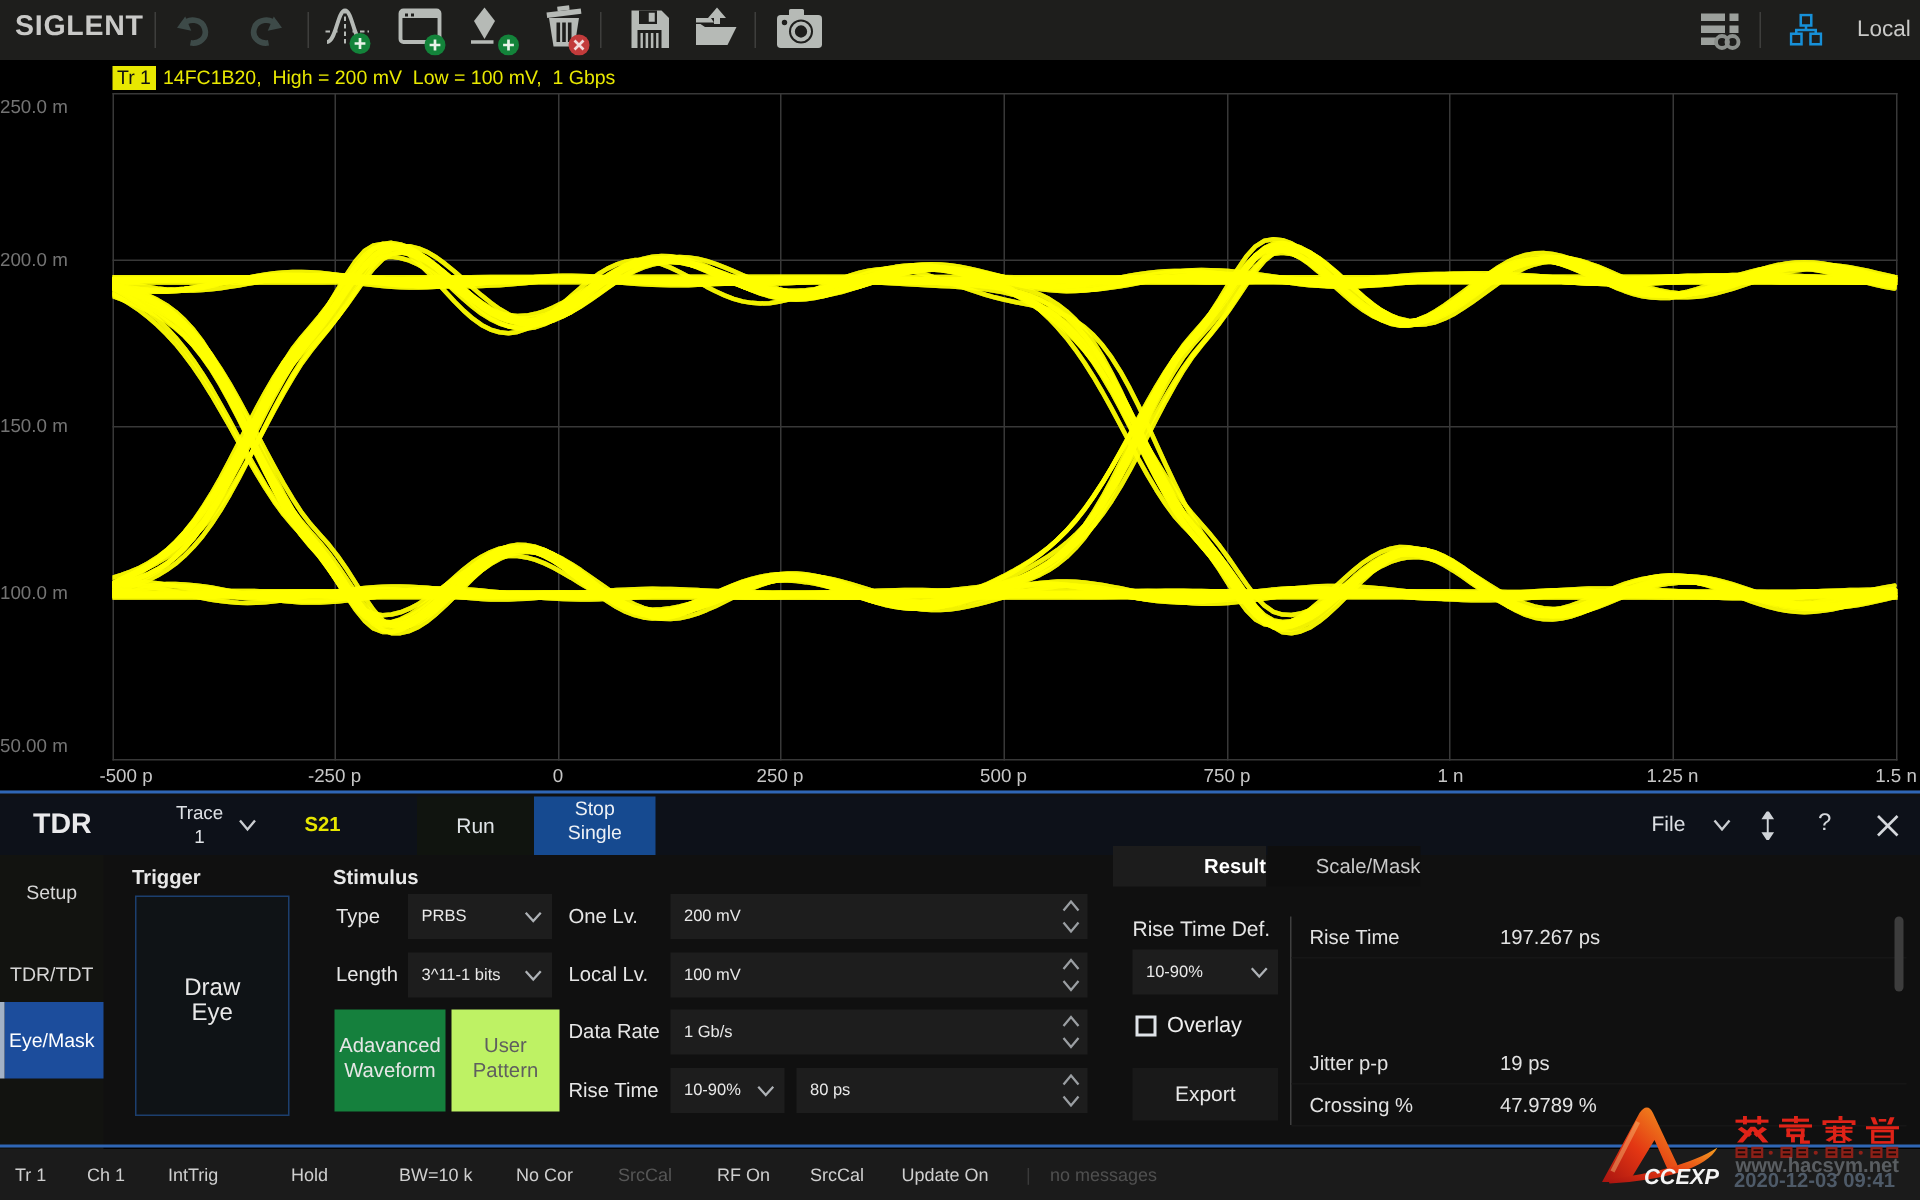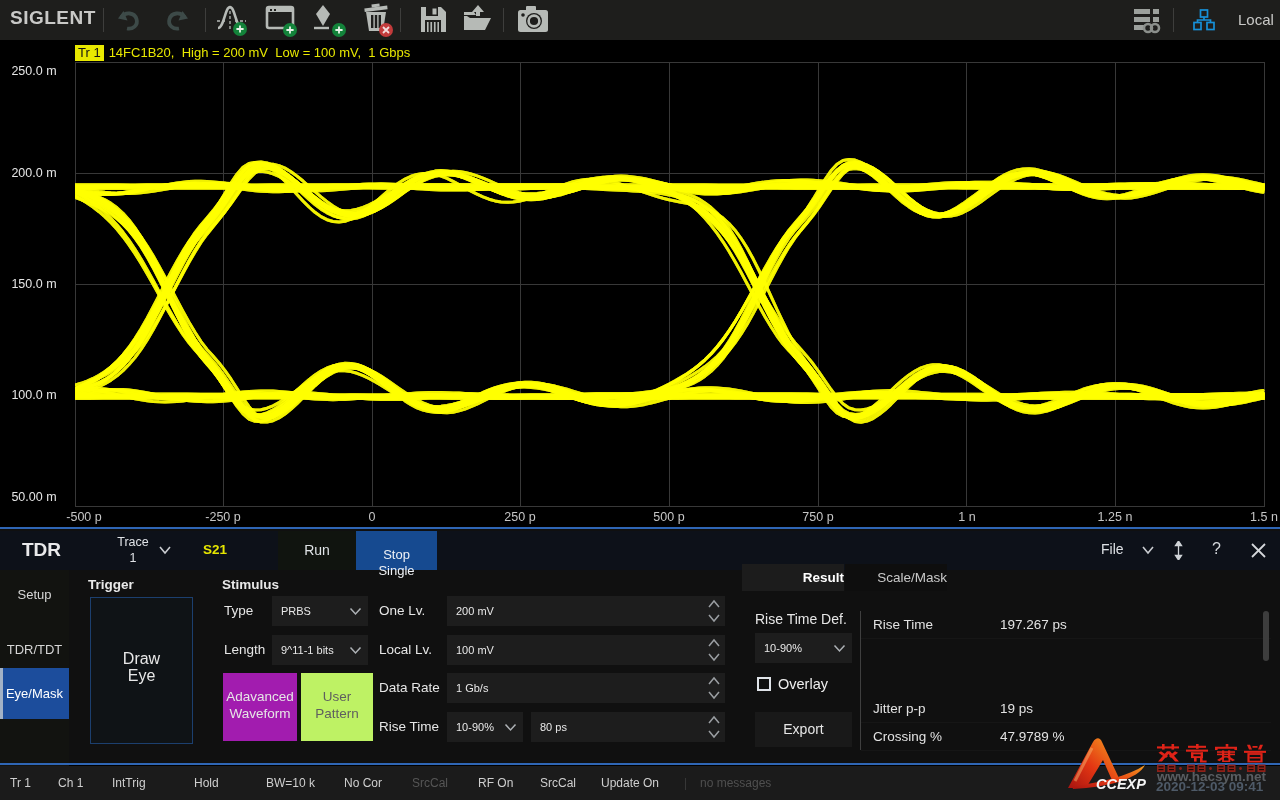--- a/index.html
+++ b/index.html
@@ -5,48 +5,48 @@
 #root{position:relative;width:1280px;height:800px}
 .abs{position:absolute}
 
 #tbar{position:absolute;left:0;top:0;width:1280px;height:40px;background:#1e1e1c}
 #tbar .sep{position:absolute;top:8px;width:1px;height:24px;background:#3e3e3c}
 .logo{position:absolute;left:10px;top:7px;font-size:19px;font-weight:bold;color:#c9c9c7;letter-spacing:0.5px}
 .ico{position:absolute;top:2px}
 #tbar .local{position:absolute;left:1238px;top:11px;font-size:15px;color:#c9c9c7}
 
 #graph{position:absolute;left:0;top:40px;width:1280px;height:487px;background:#000}
-.ylab{position:absolute;width:68px;text-align:center;font-size:12.5px;color:#e5e5e5}
+.ylab{position:absolute;width:68px;text-align:left;font-size:12.5px;color:#737373}
 .xlab{position:absolute;top:470px;width:80px;text-align:center;font-size:12.5px;color:#c6c6c6}
 #tr1{position:absolute;left:75px;top:3px;height:16px}
 #tr1 .tag{display:inline-block;background:#e8e800;color:#111;font-size:13px;padding:0 3px;height:16px;line-height:16px}
 #tr1 .txt{display:inline-block;color:#e8e800;font-size:13px;margin-left:5px;height:16px;line-height:16px}
 
 #panel{position:absolute;left:0;top:527px;width:1280px;height:238px;background:#101010;border-top:2px solid #2f66b5}
 #ptop{position:absolute;left:0;top:2px;width:1280px;height:39px;background:#0d1119}
 #ptop .tdr{position:absolute;left:22px;top:8px;font-size:19px;font-weight:bold;color:#e9e9eb}
 #ptop .trace{position:absolute;left:100px;top:3px;width:66px;text-align:center;font-size:12.5px;color:#dfe2e6;line-height:16px}
 #ptop .s21{position:absolute;left:203px;top:11px;font-size:13.5px;font-weight:bold;color:#e6e600}
 #ptop .run{position:absolute;left:278px;top:0;width:78px;height:39px;background:#10140f;color:#dfe3e6;font-size:14px;text-align:center;line-height:39px}
-#ptop .stop{position:absolute;left:356px;top:0;width:81px;height:39px;background:#164a90;color:#eef1f5;font-size:13px;text-align:center;line-height:16px;padding-top:16px}
+#ptop .stop{position:absolute;left:356px;top:0;width:81px;height:39px;background:#164a90;color:#eef1f5;font-size:13px;text-align:center;line-height:16px;padding-top:0}
 #ptop .file{position:absolute;left:1101px;top:10px;font-size:14px;color:#dde0e4}
 #ptop .qm{position:absolute;left:1212px;top:9px;font-size:16px;color:#d5d8dc}
 
 #sbar{position:absolute;left:0;top:41px;width:69px;height:195px;background:#121310}
 #sbar .it{position:absolute;left:0;width:69px;text-align:center;font-size:13px;color:#d6d6d6}
 #sbar .act{position:absolute;left:3px;top:98px;width:66px;height:51px;background:#1c4d9c}
 #sbar .bar{position:absolute;left:0;top:98px;width:3px;height:51px;background:#a3b2c6}
 
 .h6{position:absolute;font-size:13.5px;font-weight:bold;color:#e8e8e8}
 #trigbox{position:absolute;left:90px;top:597px;width:103px;height:147px;background:#0f1316;border:1px solid #1c3f6e;color:#e8e8e8;font-size:16px;text-align:center;line-height:17px}
 #trigbox span{display:block;margin-top:52px}
 .lab{position:absolute;font-size:13.5px;color:#e6e6e6}
 .box{position:absolute;height:30px;background:#1d1d1d;color:#e8e8e8;font-size:11px;line-height:30px}
 .box .t{padding-left:9px}
-.gbtn{position:absolute;background:#a21caf;color:#e6e6e6;font-size:13.5px;text-align:center}
+.gbtn{position:absolute;background:#15803d;color:#e6e6e6;font-size:13.5px;text-align:center}
 
 .tab{position:absolute;top:564px;height:27px;font-size:13.5px;text-align:right;line-height:27px}
 #rtab{left:742px;width:102px;background:#1c1c1c;color:#fff;font-weight:bold}
 #stab{left:845px;width:102px;background:#0e0e0e;color:#c9c9c9}
 #ovl{position:absolute;left:757px;top:677px;width:14px;height:14px;border:2px solid #dfe3e8;background:transparent}
 #ovlt{position:absolute;left:778px;top:676px;font-size:14.5px;color:#eee}
 #export{position:absolute;left:755px;top:712px;width:97px;height:35px;background:#191919;color:#e6e6e6;font-size:14px;text-align:center;line-height:35px}
 #rtable{position:absolute;left:860px;top:611px;width:411px;height:139px;border-left:1px solid #3f3f3f}
 #pcontent>div,#pcontent>svg{position:absolute}
 #rtable .r{position:absolute;left:0;width:100%;height:28px;line-height:28px;font-size:13.5px;color:#e2e2e2;border-bottom:1px solid #161616}
@@ -281,21 +281,21 @@
 <div id="trigbox">
         <span>Draw<br>Eye</span>
       </div>
 <div class="h6" style="left:222px;top:577px">Stimulus</div>
 <div class="lab" style="left:224px;top:603px">Type</div>
 <div class="box" style="left:272px;top:596px;width:96px"><span class="t">PRBS</span></div>
 <svg class="abs" style="left:349px;top:607px" width="13" height="9" viewBox="0 0 13 9">
         <path d="M1.5 1.5 L6.5 7 L11.5 1.5" stroke="#aeb2b6" stroke-width="1.5" fill="none"></path>
       </svg>
 <div class="lab" style="left:224px;top:641.5px">Length</div>
-<div class="box" style="left:272px;top:634.5px;width:96px"><span class="t">9^11-1 bits</span></div>
+<div class="box" style="left:272px;top:634.5px;width:96px"><span class="t">3^11-1 bits</span></div>
 <svg class="abs" style="left:349px;top:645.5px" width="13" height="9" viewBox="0 0 13 9">
         <path d="M1.5 1.5 L6.5 7 L11.5 1.5" stroke="#aeb2b6" stroke-width="1.5" fill="none"></path>
       </svg>
 <div class="lab" style="left:379px;top:603px">One Lv.</div>
 <div class="box" style="left:447px;top:596px;width:278px"><span class="t">200 mV</span></div>
 <svg class="abs" style="left:707px;top:596px" width="14" height="30" viewBox="0 0 14 30">
         <g stroke="#9a9ea2" stroke-width="1.5" fill="none">
           <path d="M2 11 L7 5 L12 11"></path>
           <path d="M2 19 L7 25 L12 19"></path>
         </g>

